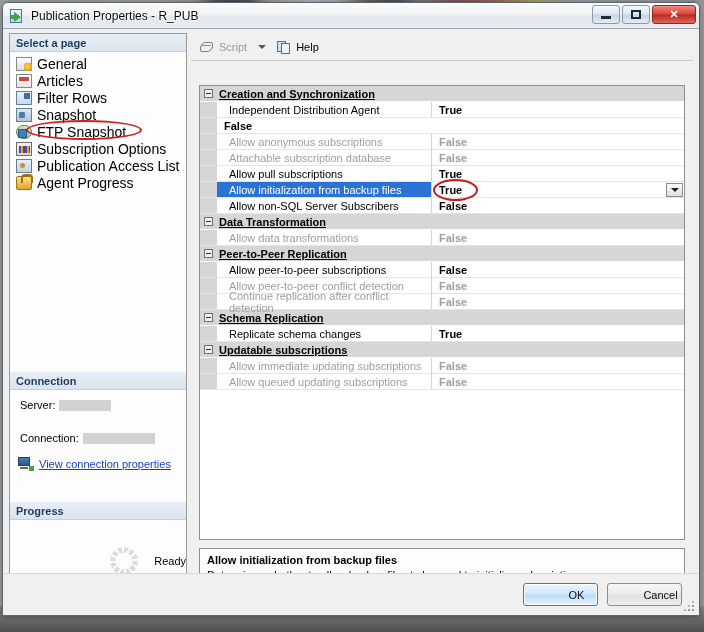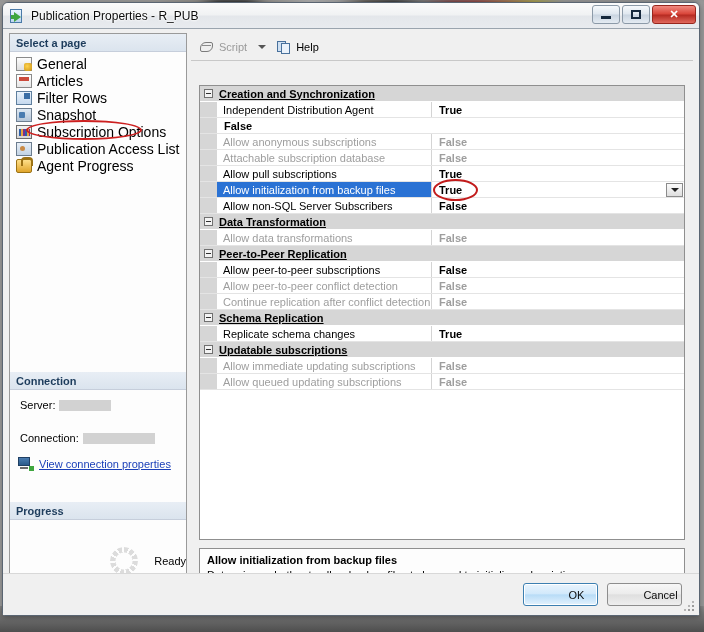--- a/index.html
+++ b/index.html
@@ -234,21 +234,21 @@
   }
   .cat-label { font-weight: bold; font-size: 11px; color: #000; }
   .prop-row {
     height: 16px; display: flex; align-items: stretch;
     border-bottom: 1px solid #e4e4e4;
     position: relative;
   }
   .prop-gutter { width: 17px; flex: 0 0 17px; background: #d6d6d6; border-bottom:1px solid #d6d6d6; }
   .prop-name {
     width: 215px; flex: 0 0 215px;
-    padding-left: 6px; display: flex; align-items: center;
+    padding-left: 12px; display: flex; align-items: center;
     font-size: 11px; color: #000;
     border-right: 1px solid #d4d4d4;
     background: #ffffff;
   }
   .prop-value {
     flex: 1 1 auto; padding-left: 7px; display: flex; align-items: center;
     font-size: 11px; font-weight: bold; color: #000;
     background: #ffffff;
   }
   .prop-row.dim .prop-name { color: #9e9e9e; }
@@ -357,20 +357,24 @@
           </div>
           <div class="page-item">
             <span class="pi-icon ic-filter"></span>
             <span class="plabel">Filter Rows</span>
           </div>
           <div class="page-item">
             <span class="pi-icon ic-snapshot"></span>
             <span class="plabel">Snapshot</span>
           </div>
           <div class="page-item">
+            <span class="pi-icon ic-ftp"></span>
+            <span class="plabel">FTP Snapshot</span>
+          </div>
+          <div class="page-item">
             <span class="pi-icon ic-subopt"></span>
             <span class="plabel">Subscription Options</span>
           </div>
           <div class="page-item">
             <span class="pi-icon ic-pal"></span>
             <span class="plabel">Publication Access List</span>
           </div>
           <div class="page-item">
             <span class="pi-icon ic-agentsec"></span>
             <span class="plabel">Agent Progress</span>

